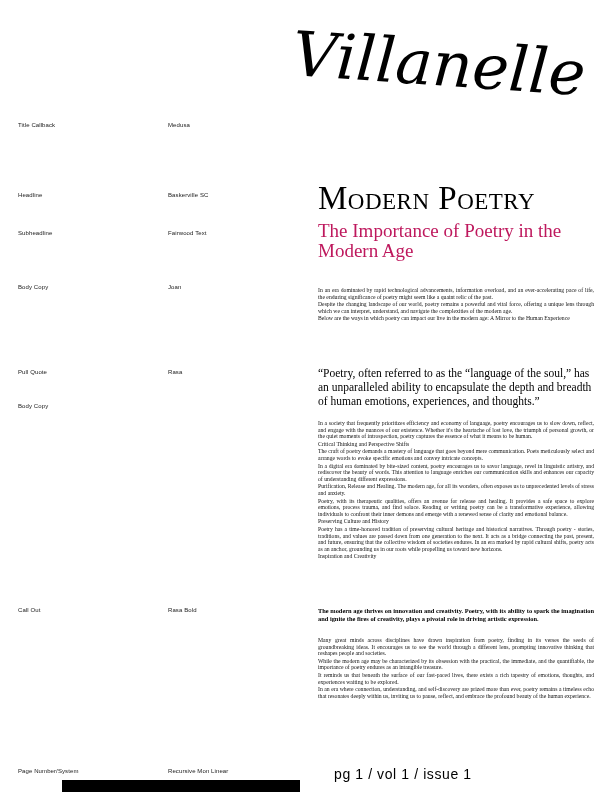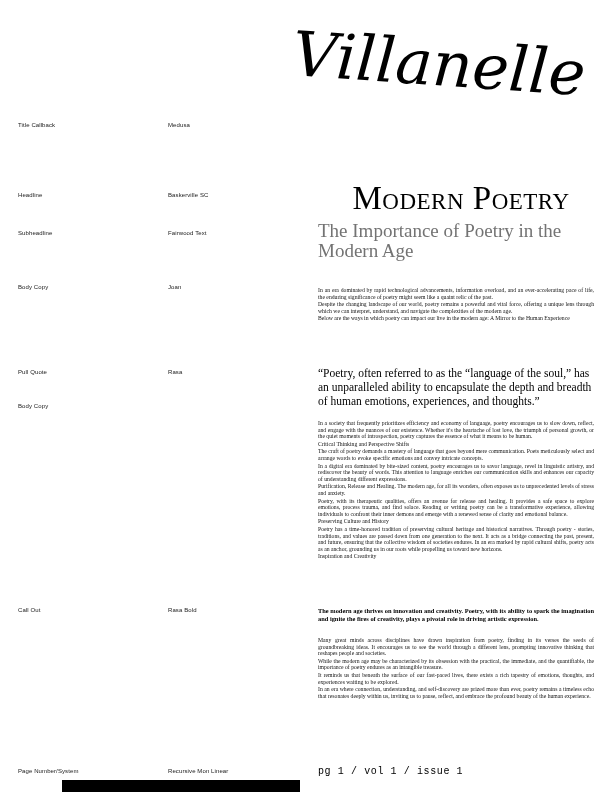--- a/index.html
+++ b/index.html
@@ -24,26 +24,26 @@
     position:absolute; top:16px; left:280px; width:324px;
     font-family:"DejaVu Serif", serif; font-style:italic;
     font-size:62px; color:#000; white-space:nowrap; text-align:center;
     transform:rotate(4deg); transform-origin:left top;
   }
 
   .headline {
     position:absolute; top:180px; left:318px; width:286px;
     font-family:"Liberation Serif", serif; font-weight:400;
     font-variant:small-caps; font-size:33px; letter-spacing:0.5px;
-    color:#000; white-space:nowrap;text-align:center;
+    color:#000; white-space:nowrap;
   }
   .subheadline {
     position:absolute; top:221px; left:318px; width:282px;
     font-family:"Liberation Serif", serif; font-weight:400;
-    font-size:19px; line-height:20px; color:#737373;
+    font-size:19px; line-height:20px; color:#be185d;
   }
 
   .body-copy {
     position:absolute; left:318px; width:276px;
     font-size:5.7px; line-height:6.6px; text-align:justify; color:#141414;
   }
   .body-copy p { margin:0 0 1px 0; }
   .bc1 { top:287px; }
   .bc2 { top:420px; }
   .bc3 { top:637px; }
@@ -53,23 +53,23 @@
     font-size:11.5px; line-height:14px; color:#000;
   }
 
   .call-out {
     position:absolute; top:607px; left:318px; width:276px;
     font-size:6.4px; line-height:8.2px; font-weight:bold;
     text-align:justify; color:#000;
   }
 
   .page-number {
-    position:absolute; top:766px; left:318px;
-    font-family:Liberation Mono, monospace;
-    font-size:10px; letter-spacing:0.6px; color:#000; white-space:nowrap;
+    position:absolute; top:766px; left:334px;
+    font-family:Liberation Sans, sans-serif;
+    font-size:14px; letter-spacing:0.6px; color:#000; white-space:nowrap;
   }
 
   .footer-bar {
     position:absolute; left:62px; top:780px; width:238px; height:12px;
     background:#000;
   }
 </style>
 </head>
 <body>
 

